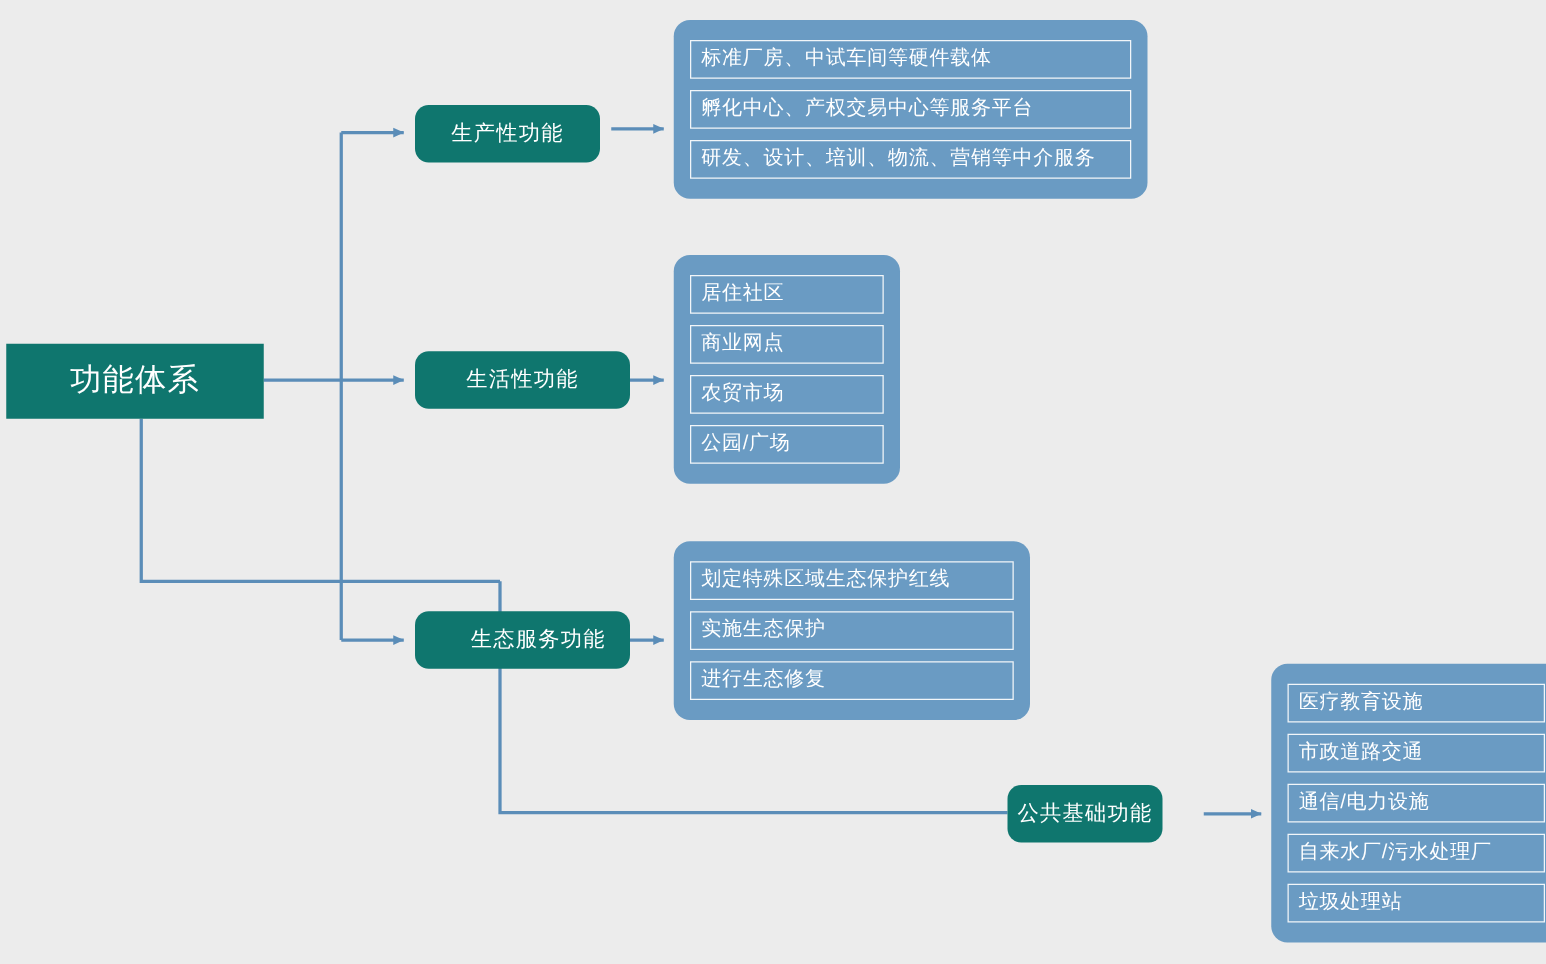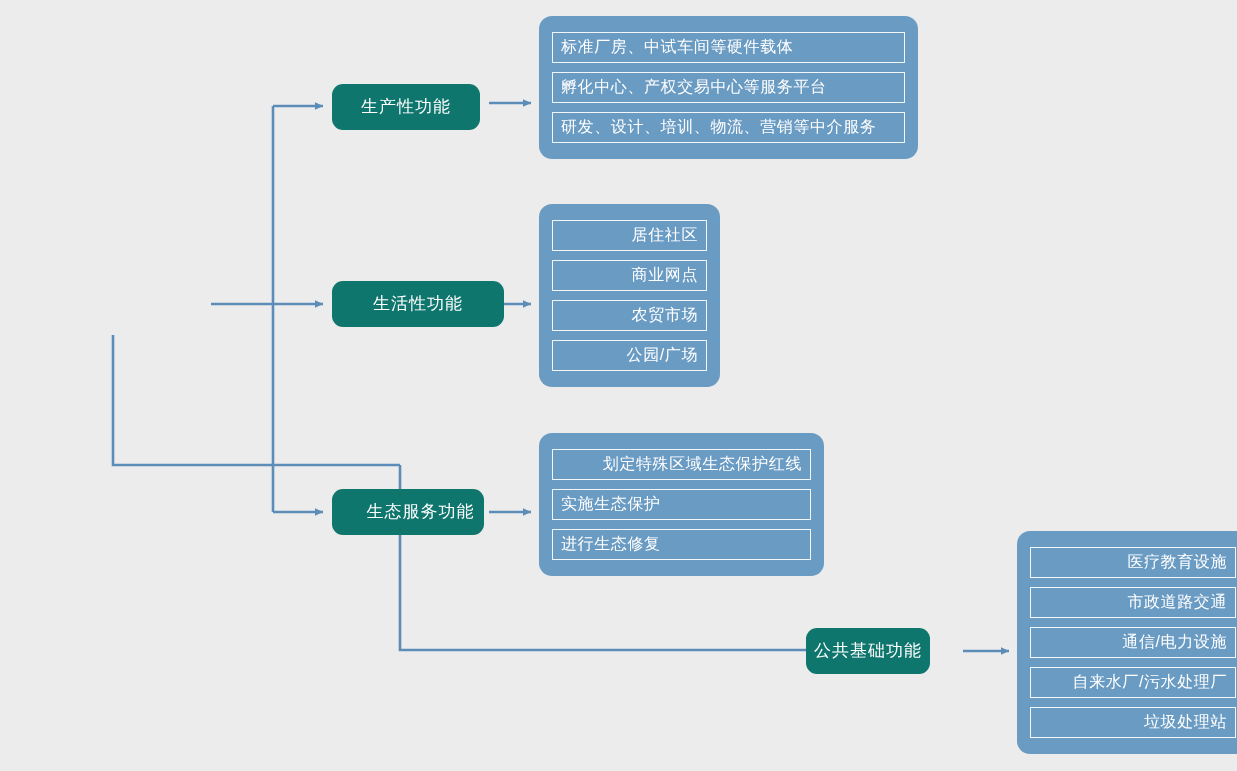--- a/index.html
+++ b/index.html
@@ -44,21 +44,21 @@
     height: 60px;
     font-size: 25px;
   }
   .node-l2 {
     height: 46px;
     border-radius: 11px;
     font-size: 17px;
   }
   .n-prod { left: 332px; top: 84px;  width: 148px; }
   .n-life { left: 332px; top: 281px; width: 172px; }
-  .n-eco  { left: 332px; top: 489px; width: 152px; padding-left: 25px; }
+  .n-eco  { left: 332px; top: 489px; width: 172px; padding-left: 25px; }
   .n-pub  { left: 806px; top: 628px; width: 124px; }
 
   .group {
     position: absolute;
     box-sizing: border-box;
     background: #6a9bc3;
     border-radius: 13px;
     padding: 16px 13px;
     display: flex;
     flex-direction: column;
@@ -74,21 +74,21 @@
     border: 1.6px solid #f2f6f9;
     color: #ffffff;
     font-size: 16px;
     height: 31px;
     line-height: 28px;
     padding: 0 8px;
     letter-spacing: 0.6px;
     white-space: nowrap;
     overflow: hidden;
   }
-  .item.center { text-align: right; }
+  .item.center { text-align: left; }
   .item.left   { text-align: left; }
 </style>
 </head>
 <body>
 
 <div id="canvas">
 
   <svg id="wires" viewBox="0 0 1237 771" xmlns="http://www.w3.org/2000/svg">
     <defs>
       <marker id="ah" markerWidth="9" markerHeight="9" refX="8.4" refY="4.5" orient="auto" markerUnits="userSpaceOnUse">
@@ -109,20 +109,23 @@
       <path d="M273,106 L323,106"></path>
       <path d="M273,304 L323,304"></path>
       <path d="M273,512 L323,512"></path>
       <path d="M489,103 L531,103"></path>
       <path d="M489,304 L531,304"></path>
       <path d="M489,512 L531,512"></path>
       <path d="M963,651 L1009,651"></path>
     </g>
   </svg>
 
+  <div class="node node-root">
+    <span>功能体系</span>
+  </div>
 
   <div class="node node-l2 n-prod">
     <span>生产性功能</span>
   </div>
   <div class="node node-l2 n-life">
     <span>生活性功能</span>
   </div>
   <div class="node node-l2 n-eco">
     <span>生态服务功能</span>
   </div>

